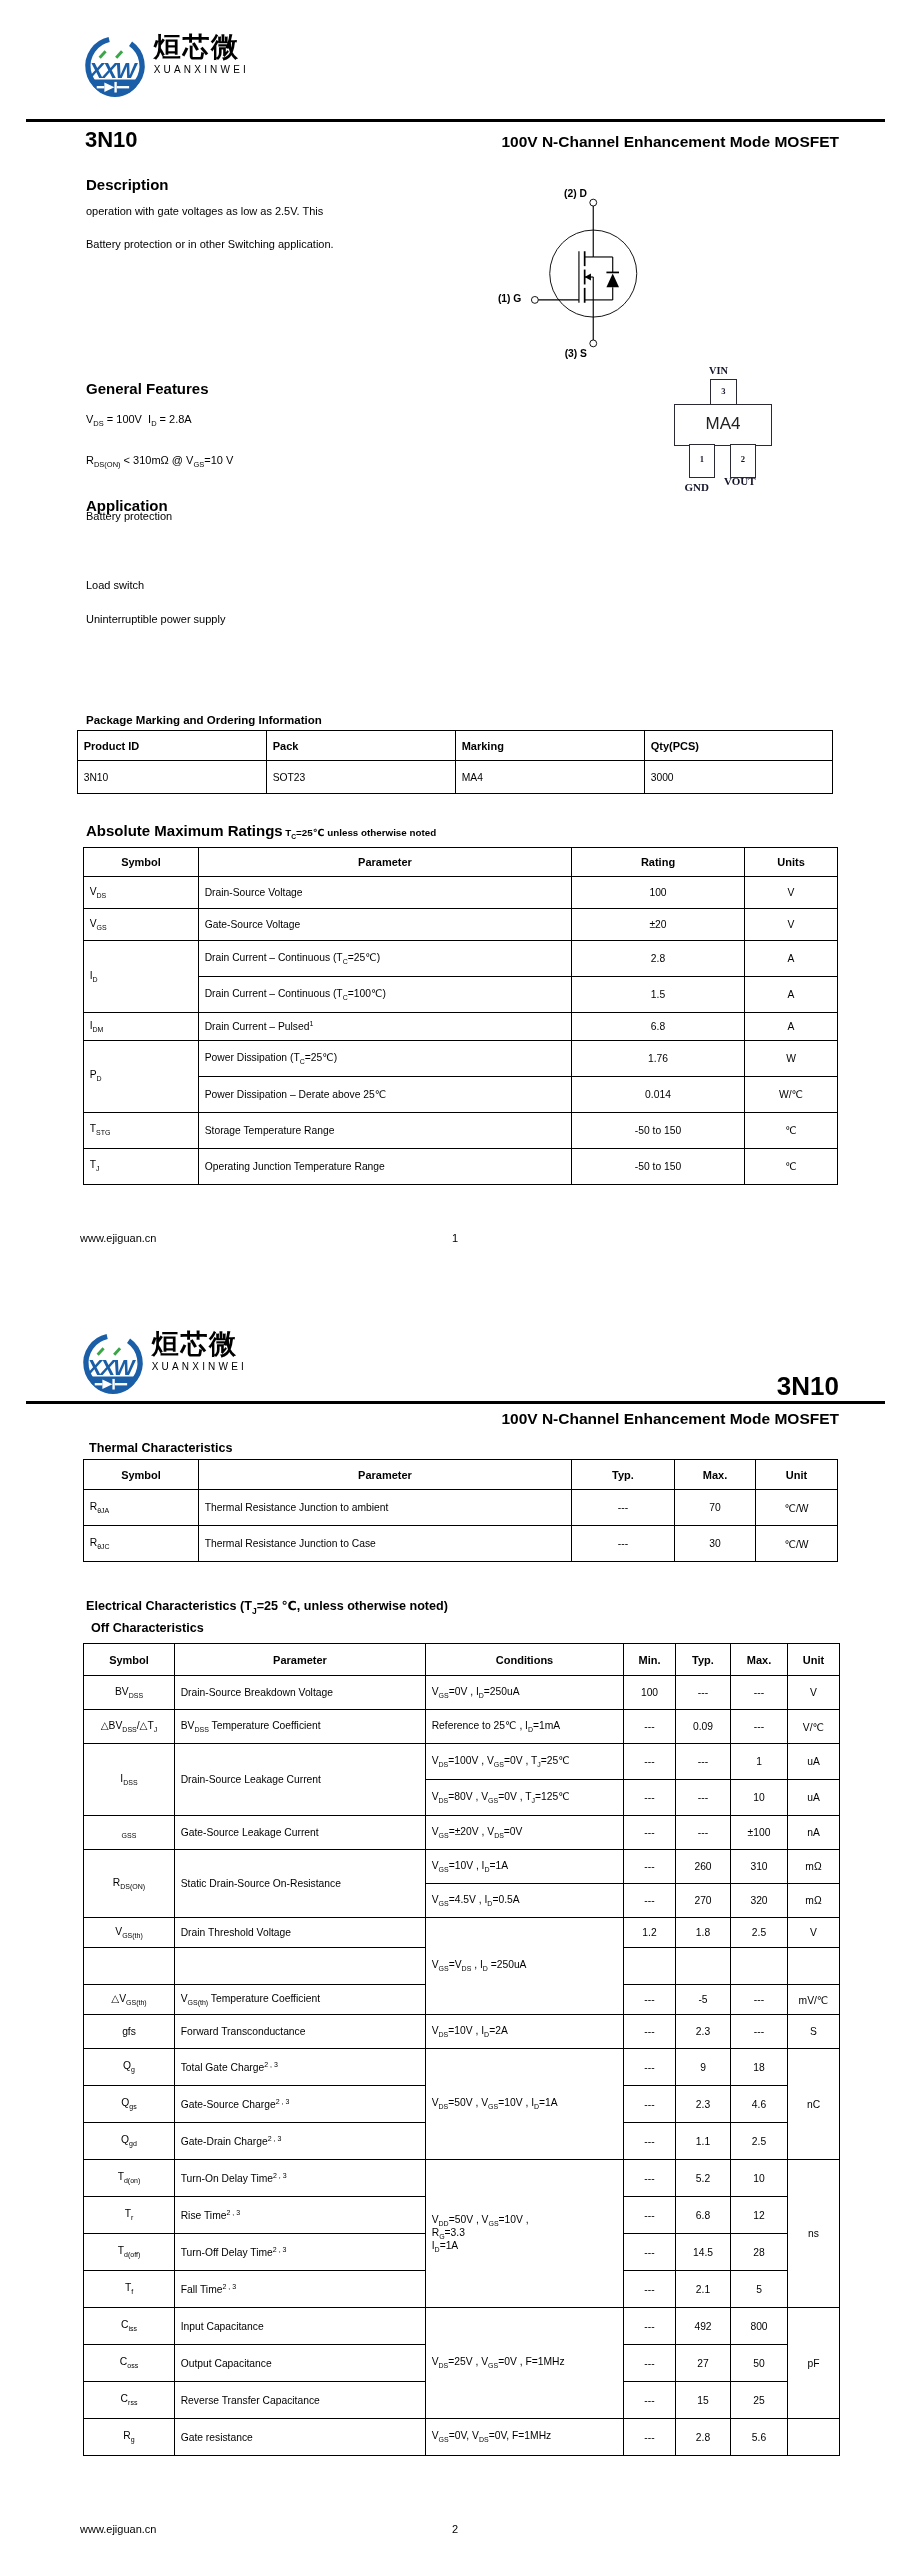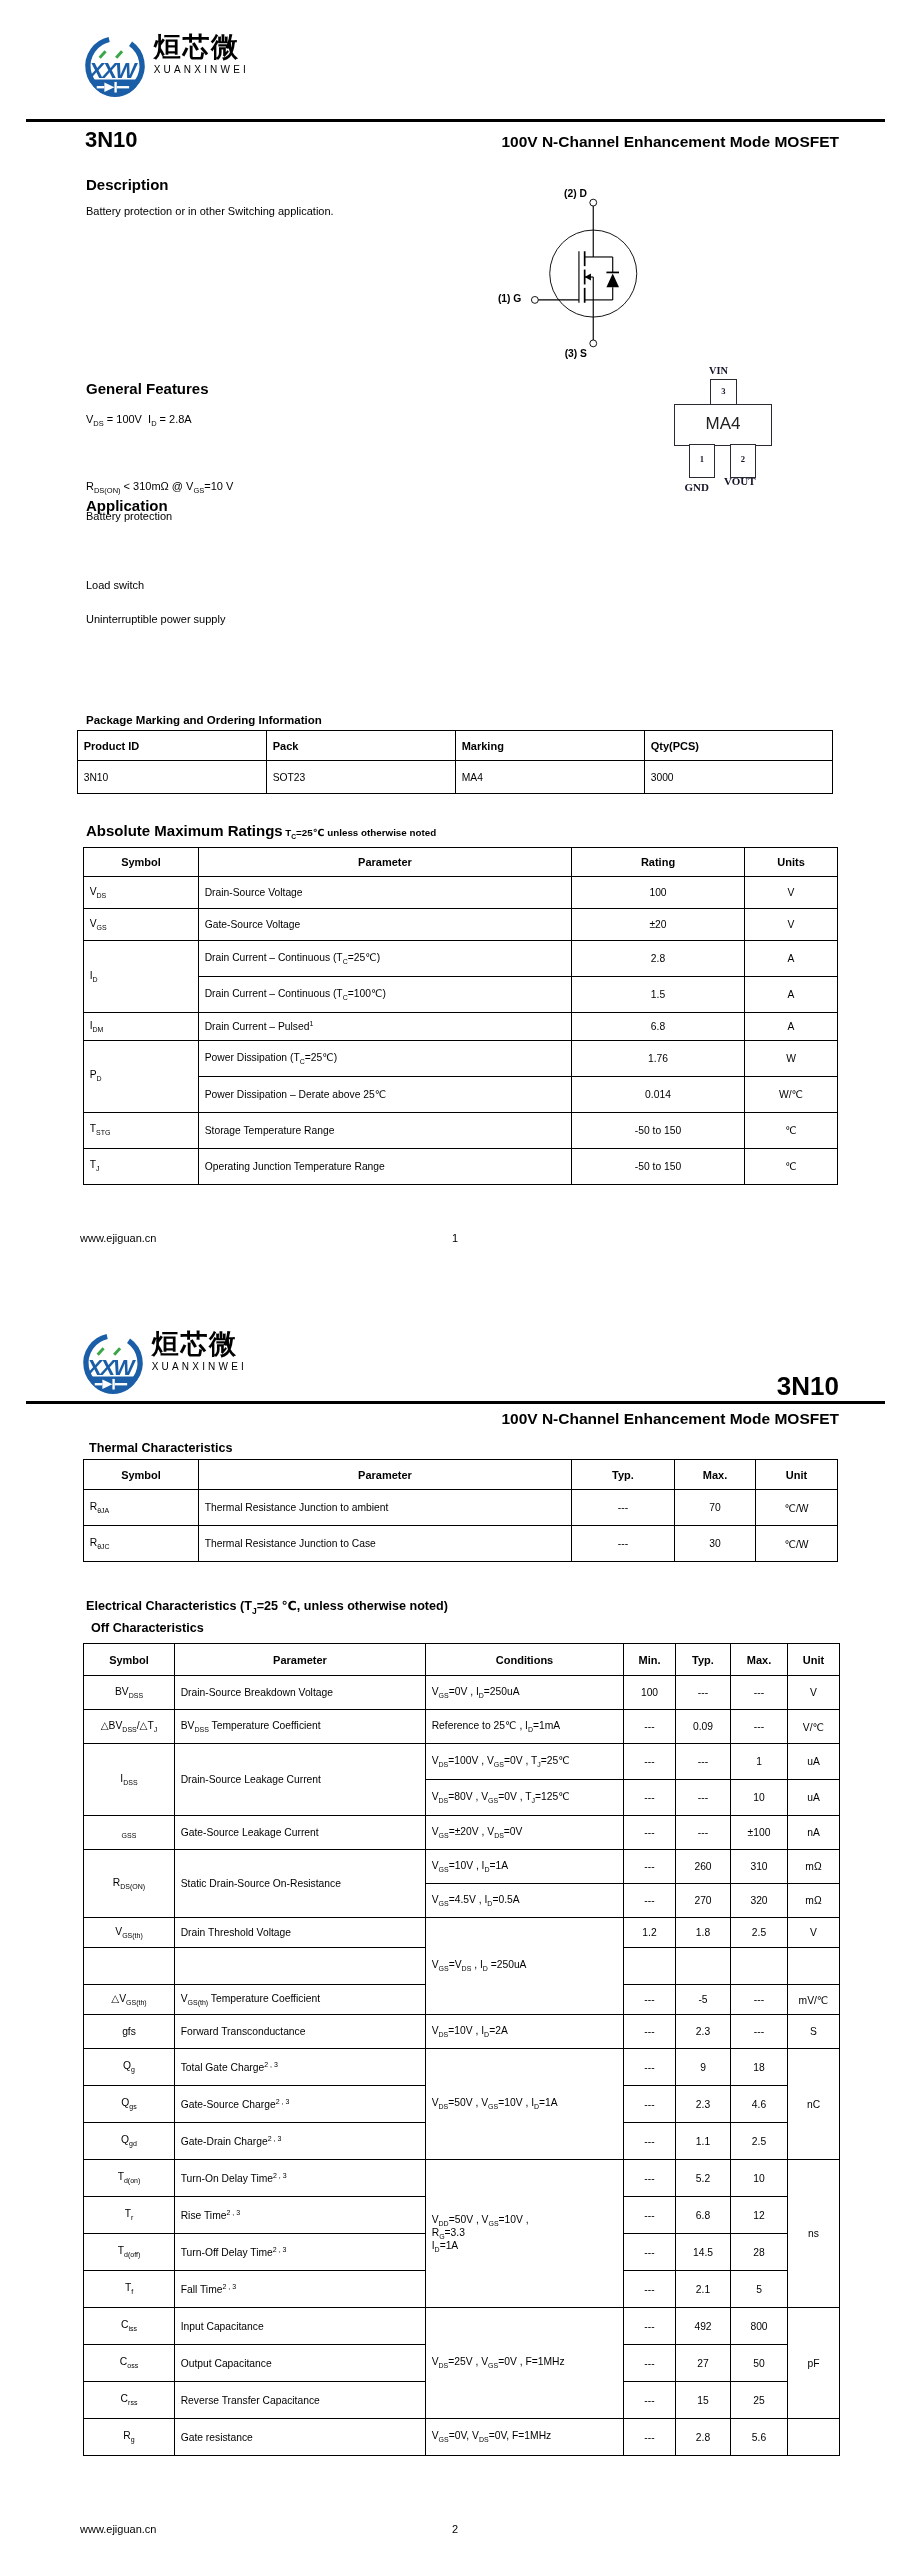--- a/index.html
+++ b/index.html
@@ -56,20 +56,21 @@
       <div class="logo-en">XUANXINWEI</div>
     </div>
   </div>
 
   <div class="rule" style="top:119px;"></div>
   <div class="abs part-lg" style="left:85px;top:129px;">3N10</div>
   <div class="abs doc-title" style="left:265px;top:134px;width:574px;text-align:right;">100V N-Channel Enhancement Mode MOSFET</div>
 
   <div class="abs sec-h" style="left:86px;top:176px;">Description</div>
   <div class="abs" style="left:86px;top:205px;width:373px;">
+    <div class="body-text" style="height:33px;">operation with gate voltages as low as 2.5V. This</div>
     <div class="body-text" style="height:33px;">Battery protection or in other Switching application.</div>
   </div>
 
   <div class="abs" style="left:491px;top:190px;width:161px;height:166px;">
     <svg width="161" height="166" viewBox="0 0 280 290">
       <circle cx="178" cy="146" r="76" fill="none" stroke="#000" stroke-width="1.6"></circle>
       <circle cx="178" cy="22" r="6" fill="#fff" stroke="#000" stroke-width="1.6"></circle>
       <circle cx="178" cy="268" r="6" fill="#fff" stroke="#000" stroke-width="1.6"></circle>
       <circle cx="76" cy="192" r="6" fill="#fff" stroke="#000" stroke-width="1.6"></circle>
       <line x1="178" y1="28" x2="178" y2="117" stroke="#000" stroke-width="2"></line>
@@ -90,21 +91,21 @@
       <line x1="212" y1="170" x2="212" y2="192" stroke="#000" stroke-width="2"></line>
       <line x1="178" y1="192" x2="212" y2="192" stroke="#000" stroke-width="2"></line>
     </svg>
     <span class="sym-lbl" style="left:41px;top:-2.3px;width:55px;text-align:right;">(2) D</span>
     <span class="sym-lbl" style="left:6.9px;top:103px;">(1) G</span>
     <span class="sym-lbl" style="left:41px;top:158px;width:55px;text-align:right;">(3) S</span>
   </div>
 
   <div class="abs sec-h" style="left:86px;top:380px;">General Features</div>
   <div class="abs body-text" style="left:86px;top:413px;">V<sub>DS</sub> = 100V  I<sub>D</sub> = 2.8A</div>
-  <div class="abs body-text" style="left:86px;top:480px;">R<sub>DS(ON)</sub> &lt; 310mΩ @ V<sub>GS</sub>=10 V</div>
+  <div class="abs body-text" style="left:86px;top:454px;">R<sub>DS(ON)</sub> &lt; 310mΩ @ V<sub>GS</sub>=10 V</div>
 
   <div class="abs" style="left:657px;top:365px;width:132px;height:143px;">
     <span class="pkg-lbl" style="left:52px;top:0px;">VIN</span>
     <div class="pkg-box" style="left:53px;top:13.8px;width:25px;height:25px;">
       <div class="pin-num" style="margin-top:6.3px;">3</div>
     </div>
     <div class="pkg-box" style="left:17px;top:39px;width:96px;height:40px;">
       <div class="ma4" style="margin-top:9.2px;">MA4</div>
     </div>
     <div class="pkg-box" style="left:32px;top:79px;width:24px;height:32px;">

